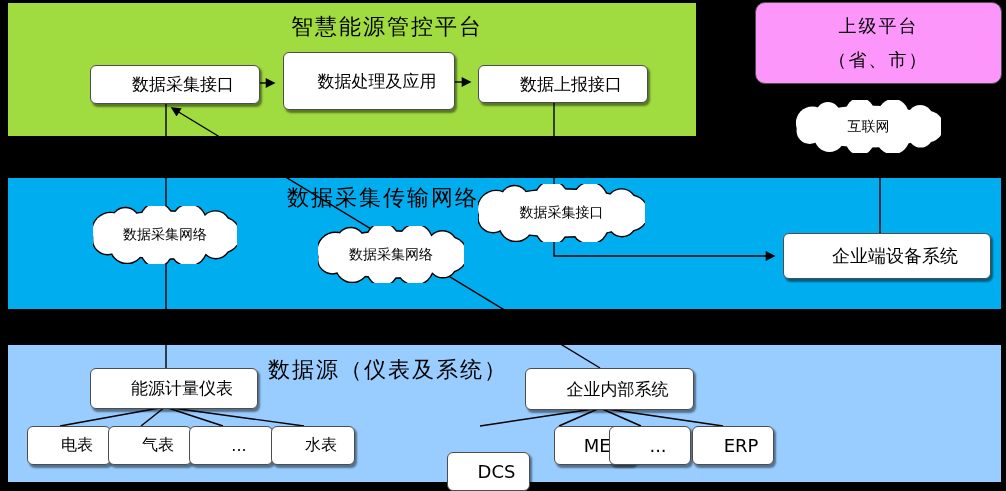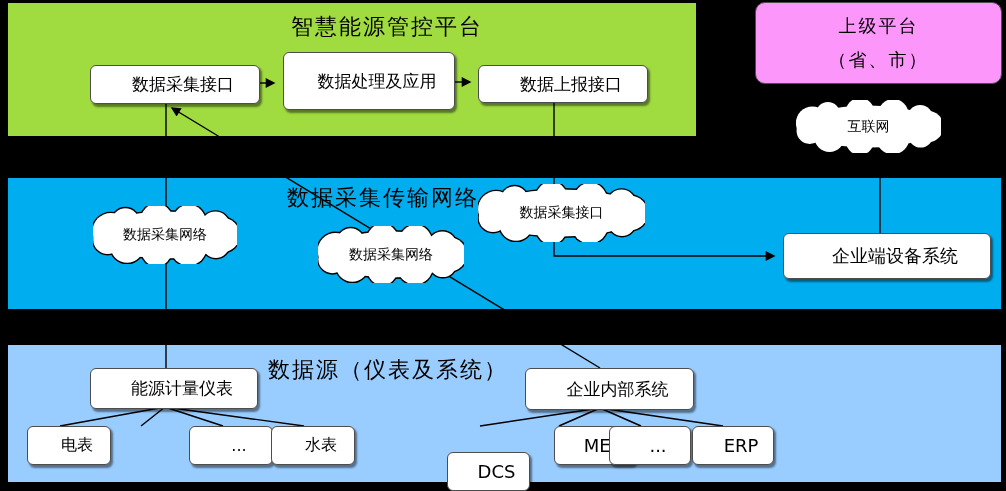--- a/index.html
+++ b/index.html
@@ -222,20 +222,23 @@
   <div class="node" style="left:90px;top:368px;width:150px;height:39px;text-align:right;">
     <span>能源计量仪表</span>
   </div>
   <div class="node" style="left:525px;top:368px;width:151px;height:40px;">
     <span>企业内部系统</span>
   </div>
 
   <div class="node small" style="left:27px;top:426px;width:66px;height:37px;text-align:center;">
     <span>电表</span>
   </div>
+  <div class="node small" style="left:108px;top:426px;width:66px;height:37px;">
+    <span>气表</span>
+  </div>
   <div class="node small" style="left:189px;top:426px;width:66px;height:37px;">
     <span>...</span>
   </div>
   <div class="node small" style="left:271px;top:426px;width:66px;height:37px;">
     <span>水表</span>
   </div>
 
   <div class="node latin" style="left:447px;top:426px;width:65px;height:37px;margin-top:26px;">
     <span>DCS</span>
   </div>

